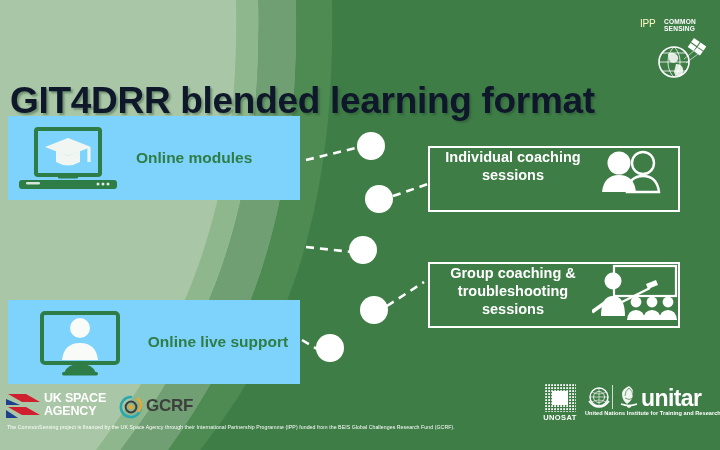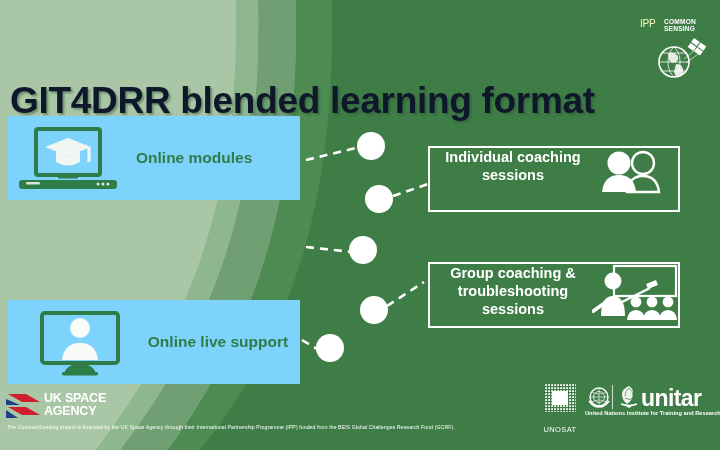--- a/index.html
+++ b/index.html
@@ -67,21 +67,21 @@
   }
   
   #uksa{position:absolute;left:6px;top:391px;width:105px;height:30px;}
   #uksa .txt{position:absolute;left:38px;top:1px;line-height:13px;}
   #uksa .txt div{font-size:12.5px;font-weight:bold;color:#ffffff;letter-spacing:-.2px;}
   
   #gcrf{position:absolute;left:118px;top:393px;width:90px;height:28px;}
   #gcrf .txt{position:absolute;left:28px;top:3px;font-size:17px;font-weight:bold;color:#3e3e3e;letter-spacing:-.3px;}
   
   #unosat{position:absolute;left:532px;top:383px;width:56px;height:40px;}
-  #unosat .cap{position:absolute;left:0;top:30px;width:56px;text-align:center;font-size:7.5px;font-weight:normal;color:#ffffff;letter-spacing:.4px;margin-top:12px;}
+  #unosat .cap{position:absolute;left:0;top:30px;width:56px;text-align:center;font-size:7.5px;font-weight:bold;color:#ffffff;letter-spacing:.4px;}
   
   #unitar{position:absolute;left:585px;top:383px;width:130px;height:40px;}
   #unitar .word{position:absolute;left:56px;top:2px;font-size:23px;font-weight:bold;color:#ffffff;letter-spacing:-.6px;}
   #unitar .sub{position:absolute;left:0;top:27px;width:130px;font-size:5.6px;font-weight:bold;color:#ffffff;letter-spacing:.05px;white-space:nowrap;}
   #unitar .divider{position:absolute;left:27px;top:2px;width:1px;height:24px;background:rgba(255,255,255,.75);}
 
   
   #ipp{position:absolute;left:636px;top:18px;width:80px;height:62px;}
   #ipp .ippw{position:absolute;left:4px;top:0;font-size:10px;font-weight:normal;color:#fef9c3;letter-spacing:-.2px;}
   #ipp .cs{position:absolute;left:28px;top:0px;font-size:6.6px;font-weight:bold;color:#ffffff;line-height:7.4px;letter-spacing:.2px;}
@@ -212,20 +212,29 @@
       <path d="M2,14 L20,14 L34,22 L16,22 Z" fill="#d0202f"></path>
       <path d="M0,17 L12,25 L0,25 Z" fill="#1d3f8c"></path>
       <path d="M4,10 L15,10 L26,14 L10,14 Z" fill="#ffffff" opacity=".0"></path>
     </svg>
     <div class="txt">
       <div>UK SPACE</div>
       <div>AGENCY</div>
     </div>
   </div>
 
+  <div id="gcrf">
+    <svg style="position:absolute;left:0;top:2px;" width="26" height="24" viewBox="0 0 26 24">
+      <path d="M13,2 a10,10 0 1 0 9,6" fill="none" stroke="#2aa8b0" stroke-width="2.6" stroke-linecap="round"></path>
+      <path d="M20,4 a9,9 0 0 1 1,12" fill="none" stroke="#f0a52c" stroke-width="2.6" stroke-linecap="round"></path>
+      <circle cx="13" cy="12" r="5.4" fill="none" stroke="#3e3e3e" stroke-width="2"></circle>
+      <circle cx="13" cy="12" r="2.2" fill="#f0a52c"></circle>
+    </svg>
+    <div class="txt">GCRF</div>
+  </div>
 
   <div id="unosat">
     <svg style="position:absolute;left:12px;top:0;" width="32" height="29" viewBox="0 0 32 29">
       <rect x="0" y="0" width="32" height="29" fill="#ffffff"></rect>
       <g fill="#3f7d47">
         <rect x="0" y="0" width="32" height="1.2"></rect>
           <rect x="0" y="3" width="32" height="1.2"></rect>
         <rect x="0" y="6" width="32" height="1.2"></rect>
           <rect x="0" y="9" width="32" height="1.2"></rect>
         <rect x="0" y="12" width="32" height="1.2"></rect>

